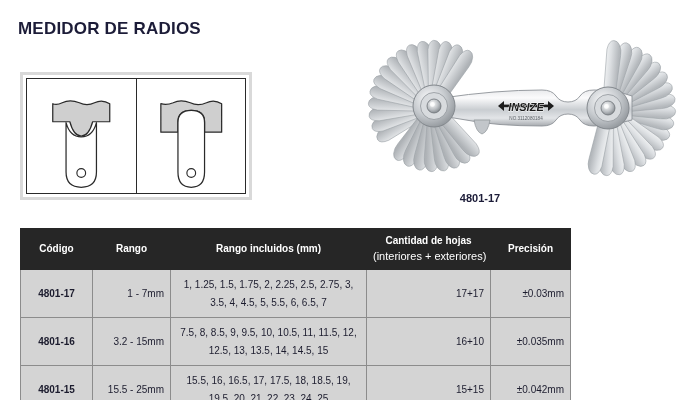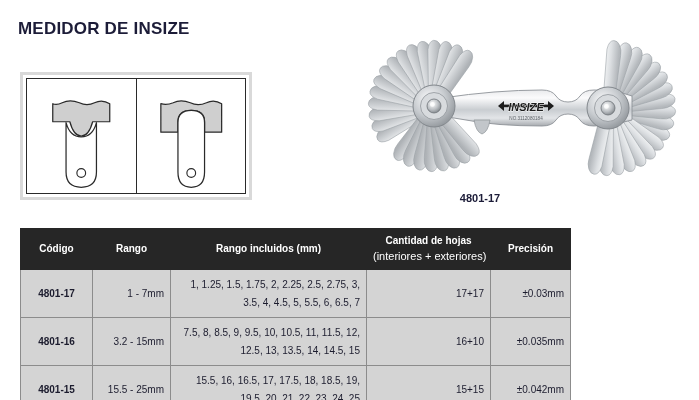--- a/index.html
+++ b/index.html
@@ -134,39 +134,39 @@
     text-align: center;
     font-weight: bold;
     font-size: 10px;
   }
   td.cell-rango,
   td.cell-cantidad,
   td.cell-precision {
     text-align: right;
   }
   td.cell-radios {
-    text-align: right;
+    text-align: center;
     padding-left: 8px;
     padding-right: 8px;
   }
   th.th-cantidad {
     text-align: center;
   }
   .th-sub {
     display: block;
     font-size: 11px;
     font-weight: normal;
     white-space: nowrap;
     text-align: center;
   }
 </style>
 </head>
 <body>
 
-<div id="page-title">MEDIDOR DE INSIZE</div>
+<div id="page-title">MEDIDOR DE RADIOS</div>
 
 <div id="diagram-panel">
   <div id="diagram-inner">
 
     <div class="diagram-cell">
       <svg viewBox="0 0 112 120" preserveAspectRatio="xMidYMid meet">
 
         <path d="M26 26 L26 45 L44 45 Q48 60 56 60 Q64 60 68 45 L86 45 L86 26
                  Q78 21 70 25 Q62 29 54 25 Q44 21 36 25 Q30 28 26 26 Z" fill="#cfcfcf" stroke="#2a2a2a" stroke-width="1.3" stroke-linejoin="round"></path>
 

